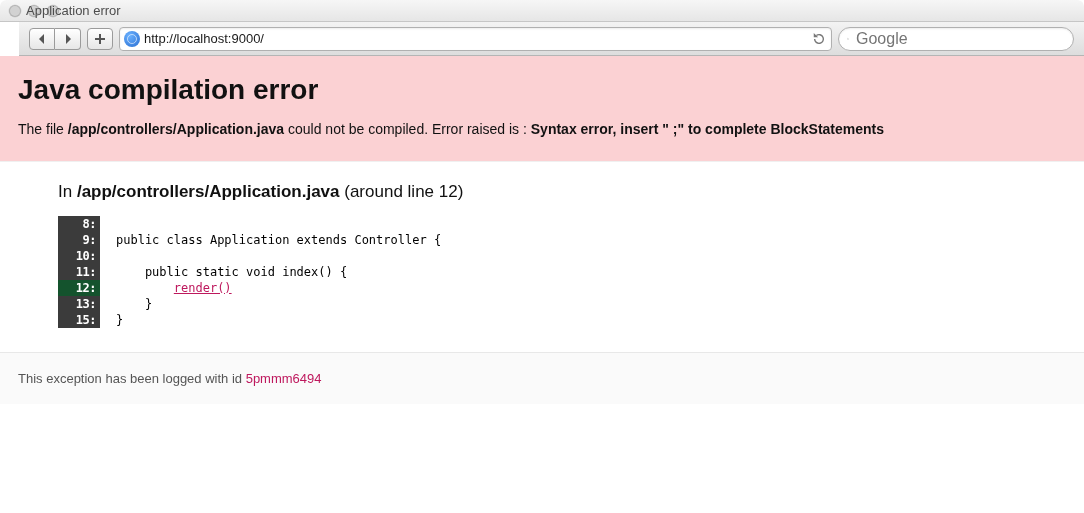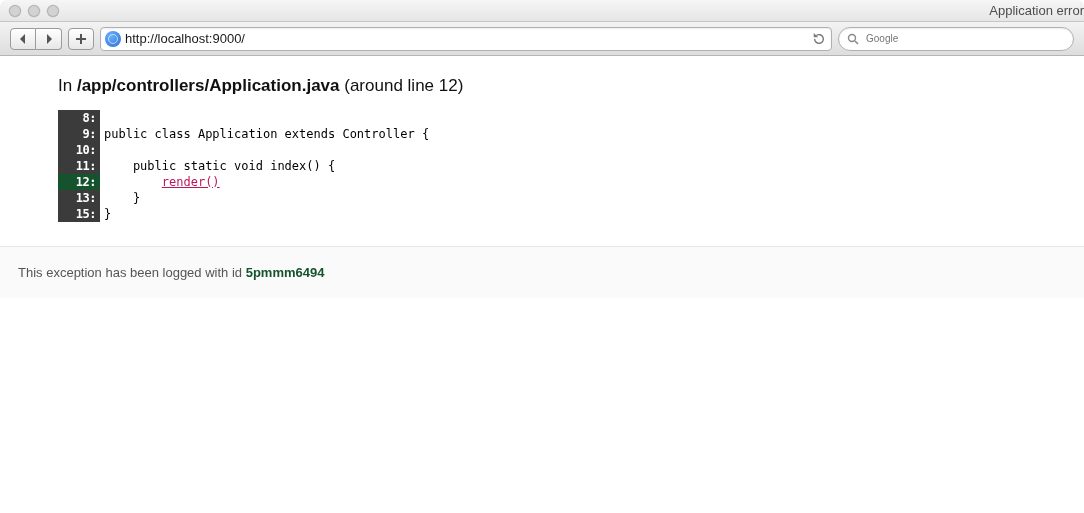--- a/index.html
+++ b/index.html
@@ -6,59 +6,59 @@
   *{box-sizing:border-box;}
   .viewport{width:1084px;height:513px;margin:0 auto;background:#fff;position:relative;overflow:hidden;border-radius:6px 6px 0 0;}
 
   
   .titlebar{height:22px;background:linear-gradient(to bottom,#f6f6f6 0%,#e6e6e6 100%);border-bottom:1px solid #c6c6c6;position:relative;display:flex;align-items:center;border-radius:6px 6px 0 0;}
   .traffic{display:flex;gap:7px;margin-left:9px;}
   .tl{width:12px;height:12px;border-radius:50%;box-shadow:inset 0 0 0 1px rgba(0,0,0,.15),0 0 0 .5px rgba(0,0,0,.1);}
   .tl.close{background:#d2d2d2;}
   .tl.min{background:#d2d2d2;}
   .tl.zoom{background:#d2d2d2;}
-  .title{position:absolute;left:0;right:0;text-align:right;font-size:13px;color:#4d4d4d;pointer-events:none;}
+  .title{position:absolute;left:0;right:16px;text-align:left;font-size:13px;color:#4d4d4d;pointer-events:none;padding-left:26px;}
 
   
-  .toolbar{height:34px;background:linear-gradient(to bottom,#f3f3f3 0%,#dddddd 100%);border-bottom:1px solid #b5b5b5;display:flex;align-items:center;padding:0 10px;gap:6px;}
+  .toolbar{height:34px;background:linear-gradient(to bottom,#f3f3f3 0%,#dddddd 100%);border-bottom:1px solid #b5b5b5;display:flex;align-items:center;padding:0 10px;gap:6px;margin-left:19px;}
   .segbtn{display:flex;}
   .tbtn{height:22px;min-width:26px;padding:0 4px;background:linear-gradient(to bottom,#fff,#e7e7e7);border:1px solid #9b9b9b;display:flex;align-items:center;justify-content:center;font-size:12px;color:#555;}
   .segbtn .tbtn:first-child{border-radius:4px 0 0 4px;}
   .segbtn .tbtn:last-child{border-left:none;border-radius:0 4px 4px 0;}
   .tbtn.single{border-radius:4px;}
   .tbtn svg{width:10px;height:10px;fill:#555;}
   .urlfield{flex:1;height:24px;border:1px solid #b0b0b0;border-radius:4px;background:#fff;display:flex;align-items:center;padding:0 4px;gap:4px;box-shadow:inset 0 1px 2px rgba(0,0,0,.08);}
   .favicon{width:16px;height:16px;border-radius:50%;background:radial-gradient(circle at 35% 30%,#6ab1ff,#2a6ed1);position:relative;flex:none;}
   .favicon::after{content:"";position:absolute;left:3px;top:3px;right:3px;bottom:3px;border:1px solid rgba(255,255,255,.6);border-radius:50%;}
   .urltext{flex:1;font-size:13px;color:#1a1a1a;outline:none;border:none;background:transparent;}
   .reload{width:16px;height:16px;display:flex;align-items:center;justify-content:center;color:#777;}
   .searchfield{width:236px;height:24px;border:1px solid #b0b0b0;border-radius:12px;background:#fff;display:flex;align-items:center;padding:0 8px;gap:5px;box-shadow:inset 0 1px 2px rgba(0,0,0,.08);}
-  .searchfield input{flex:1;border:none;outline:none;font-size:10px;color:#8b5cf6;background:transparent;}
+  .searchfield input{flex:1;border:none;outline:none;font-size:16px;color:#8b5cf6;background:transparent;}
   .mag{width:12px;height:12px;}
 
   
   .page{position:absolute;top:56px;left:0;right:0;bottom:0;overflow:auto;}
   .errbanner{background:#fbd1d3;padding:18px 18px 22px;border-bottom:1px solid #f0f0f0;}
   .errbanner h1{margin:0 0 14px 0;font-size:28px;font-weight:bold;color:#111;}
   .errdesc{font-size:14px;color:#111;line-height:1.35;}
   .errdesc b{font-weight:bold;}
 
   .codesection{padding:20px 18px 0;margin-left:40px;}
   .codehead{font-size:17px;color:#111;margin-bottom:14px;}
   .codehead b{font-weight:bold;}
 
   .codelines{font-family:Menlo,Monaco,Consolas,monospace;font-size:12px;line-height:16px;}
   .line{display:flex;align-items:stretch;}
   .ln{width:42px;text-align:right;background:#3b3b3b;color:#fff;padding:0 4px;font-weight:bold;letter-spacing:-.5px;}
   .ln.err{background:#14532d;}
-  .lc{white-space:pre;padding-left:4px;color:#000;}
+  .lc{white-space:pre;padding-left:16px;color:#000;}
   .lc .err{color:#be185d;text-decoration:underline;}
 
   .footer{border-top:1px solid #e8e8e8;margin-top:24px;padding:18px 18px;font-size:13px;color:#555;background:#fafafa;}
-  .footer b{font-weight:bold;color:#14532d;}
+  .footer b{font-weight:normal;color:#be185d;}
 </style>
 </head>
 <body>
 
 <div class="viewport">
 
   <div class="titlebar">
     <div class="traffic">
       <div class="tl close"></div>
       <div class="tl min"></div>
@@ -98,20 +98,26 @@
     <div class="searchfield">
       <svg class="mag" viewBox="0 0 12 12">
           <circle cx="5" cy="5" r="3.5" fill="none" stroke="#888" stroke-width="1.4"></circle>
           <line x1="8" y1="8" x2="11" y2="11" stroke="#888" stroke-width="1.6"></line>
         </svg>
       <input type="text" placeholder="Google" style="">
     </div>
   </div>
 
   <div class="page">
+    <div class="errbanner">
+      <h1>Java compilation error</h1>
+      <div class="errdesc">
+        <span>The file </span><b>/app/controllers/Application.java</b><span> could not be compiled. Error raised is : </span><b>Syntax error, insert " ;" to complete BlockStatements</b>
+      </div>
+    </div>
 
     <div class="codesection">
       <div class="codehead">
         <span>In </span><b>/app/controllers/Application.java</b><span> (around line 12)</span>
       </div>
       <div class="codelines" id="codelines">
           <div class="line">
             <div class="ln">8:</div>
             <div class="lc"></div>
           </div>

